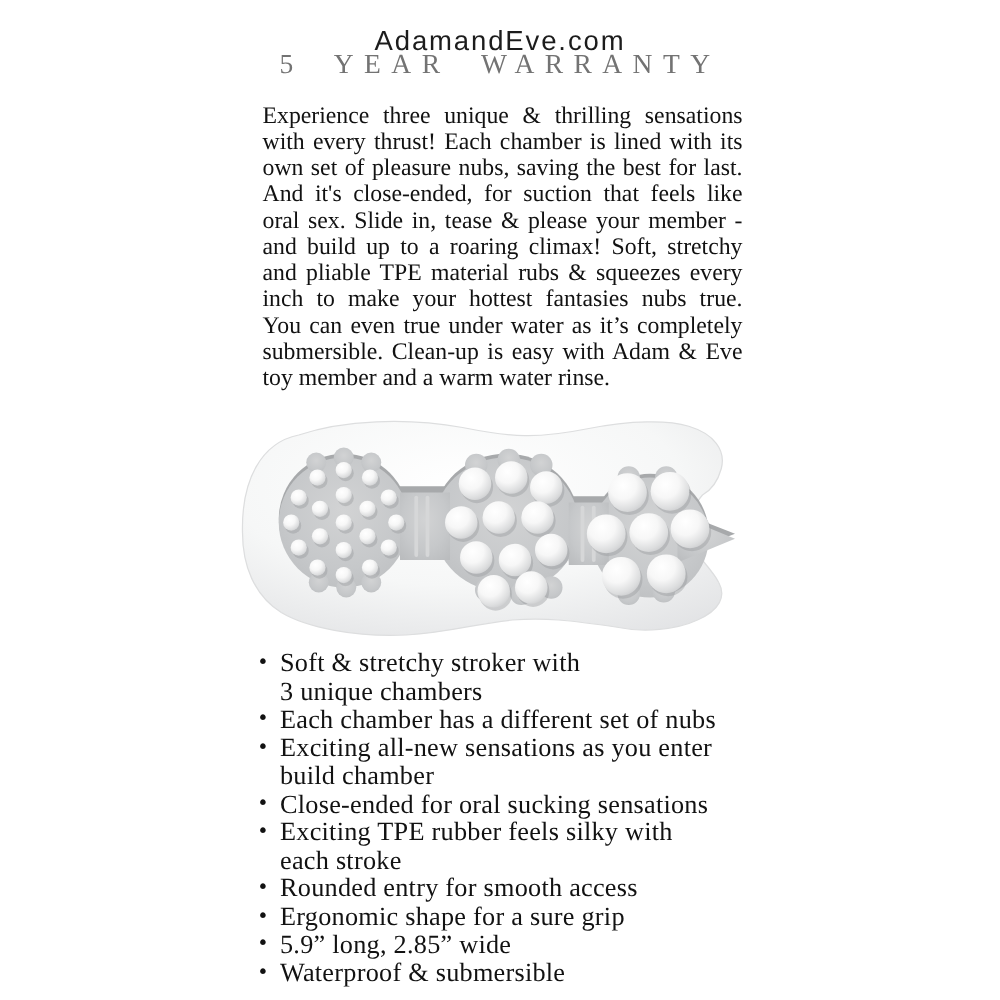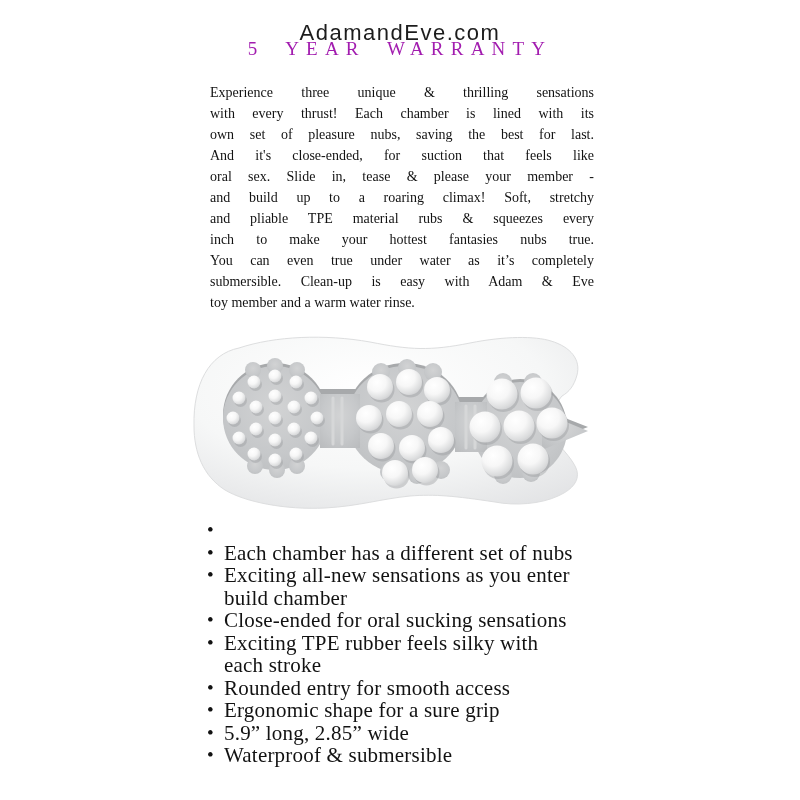--- a/index.html
+++ b/index.html
@@ -15,30 +15,30 @@
     position:absolute;top:20px;left:0;width:800px;
     text-align:center;
     font-family:"Liberation Sans",sans-serif;
     font-size:22px;font-weight:400;letter-spacing:1.5px;
     color:#1c1c1c;
   }
   .warranty{
     position:absolute;top:38px;left:200px;width:400px;
     text-align:center;
     font-family:"Liberation Serif",serif;
-    font-size:19px;font-weight:400;
+    font-size:22px;font-weight:400;
     letter-spacing:0.38em;word-spacing:0.5em;
-    color:#a21caf;
+    color:#737373;
     white-space:nowrap;
   }
   
   .description{
     position:absolute;top:82px;left:210px;width:384px;
     font-family:"Liberation Serif",serif;
-    font-size:14px;line-height:21px;
+    font-size:19px;line-height:21px;
     color:#121212;
   }
   .description .jline{
     text-align:justify;
     text-align-last:justify;
     white-space:nowrap;
     height:21px;overflow:visible;
   }
   .description .jline:last-child{
     text-align-last:left;
@@ -241,20 +241,24 @@
           <circle cx="367" cy="93" r="15.5"></circle>
           <circle cx="312" cy="131" r="15.5"></circle>
           <circle cx="348" cy="129" r="15.5"></circle>
         </g>
     </svg>
   </div>
 
   <div class="features">
       <div class="feature">
         <span class="bullet">•</span>
+        <div class="ftext">
+          <div>Soft &amp; stretchy stroker with</div>
+          <div>3 unique chambers</div>
+        </div>
       </div>
       <div class="feature">
         <span class="bullet">•</span>
         <div class="ftext">
           <div>Each chamber has a different set of nubs</div>
         </div>
       </div>
       <div class="feature">
         <span class="bullet">•</span>
         <div class="ftext">

